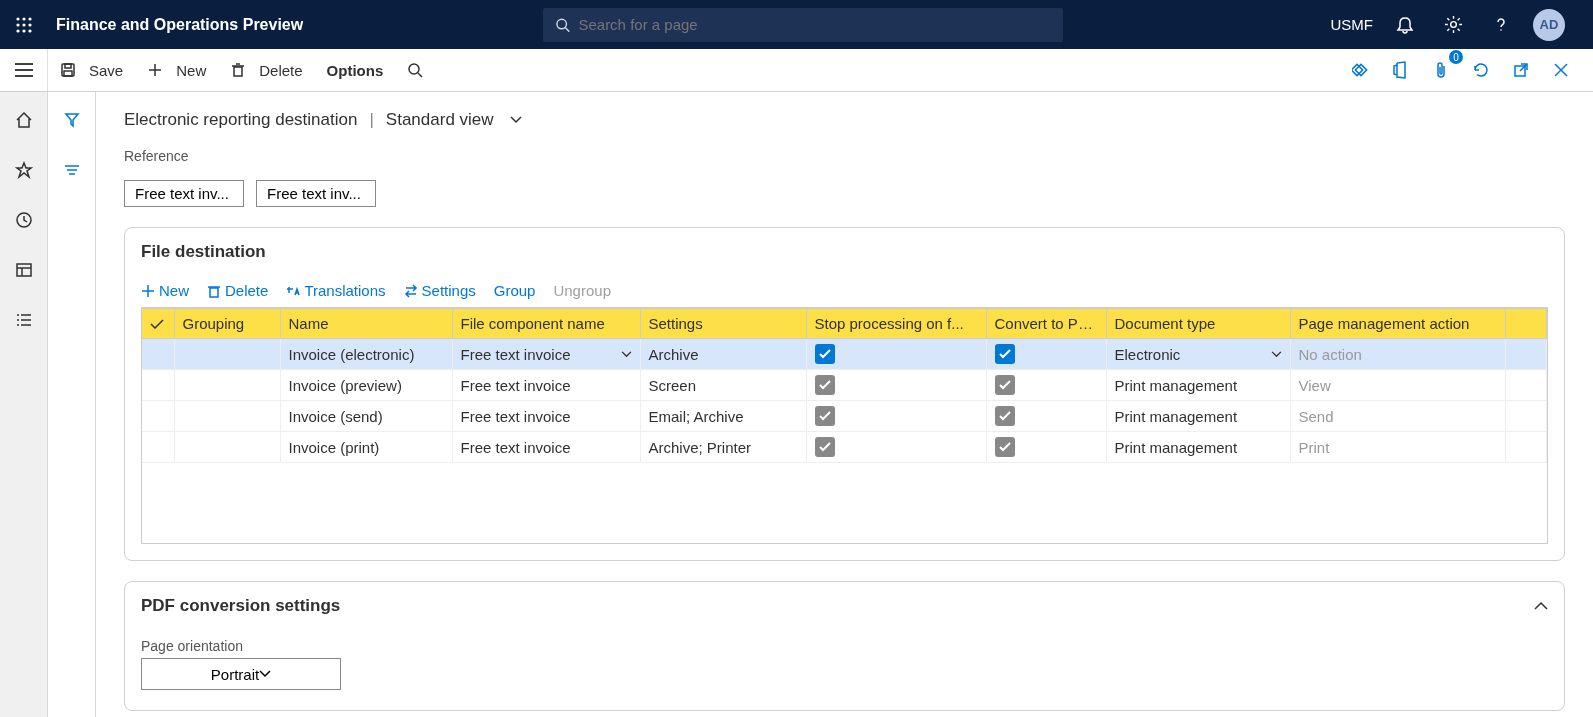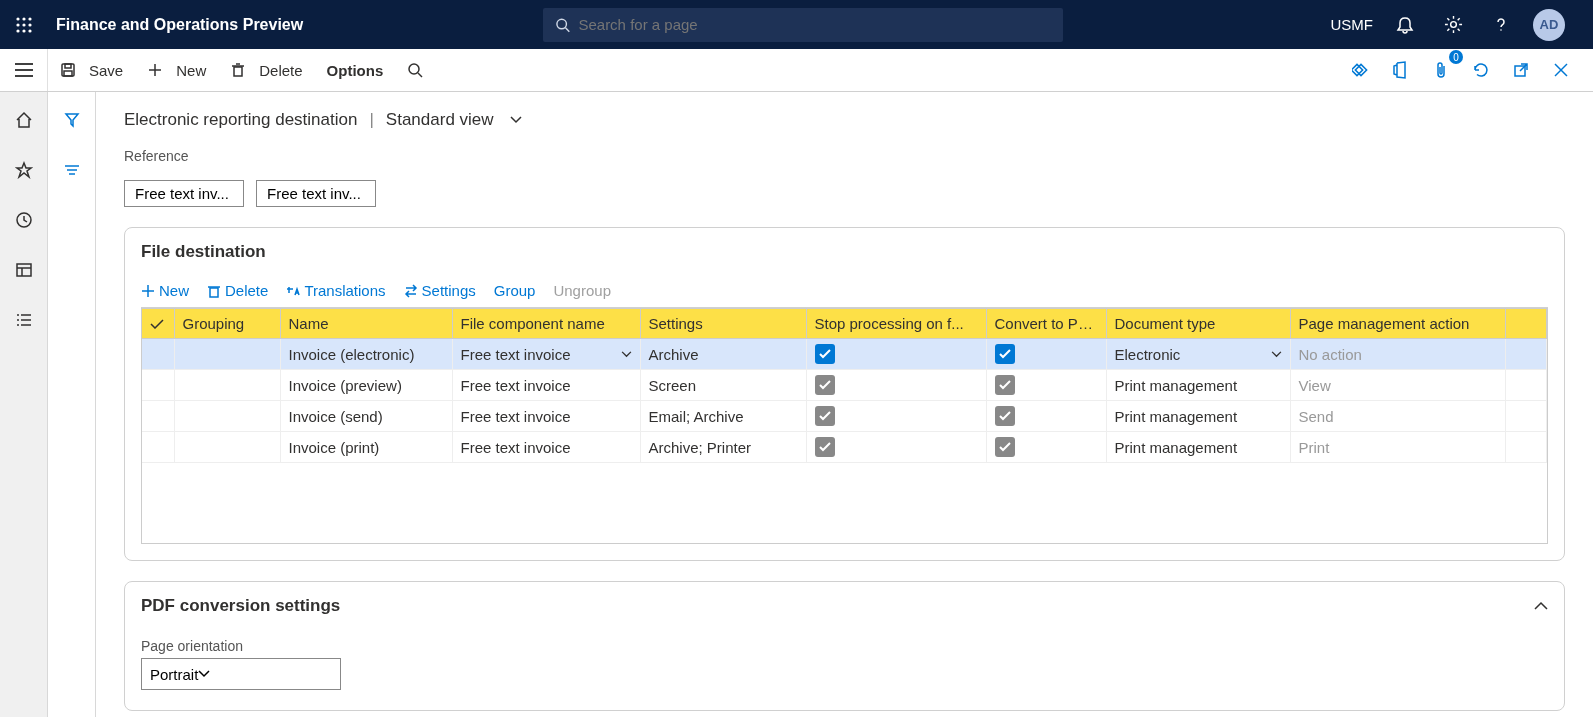--- a/index.html
+++ b/index.html
@@ -59,21 +59,21 @@
 .grid td.disabled-cell { color: #999; }
 .grid .dropdown-cell { display: flex; justify-content: space-between; align-items: center; }
 .grid-blank { height: 80px; }
 
 .checkbox { width: 20px; height: 20px; border-radius: 3px; display: inline-flex; justify-content: center; align-items: center; }
 .checkbox.on { background: #0078d4; color: #fff; }
 .checkbox.off { background: #888; color: #fff; }
 
 .pdf-body { padding: 12px 16px 20px; }
 .po-label { font-size: 14px; color: #555; margin-bottom: 4px; }
-.po-select { border: 1px solid #888; height: 32px; width: 200px; display: flex; align-items: center; justify-content: flex-start; padding: 0 8px; font-size: 15px; background: #fff; cursor: pointer; }
+.po-select { border: 1px solid #888; height: 32px; width: 200px; display: flex; align-items: center; justify-content: center; padding: 0 8px; font-size: 15px; background: #fff; cursor: pointer; }
 
 svg { display: block; }
 .ico { stroke: currentColor; fill: none; stroke-width: 1.5; }
 </style>
 </head>
 <body>
 
 <div class="top-header">
   <div class="waffle-icon">
     <svg width="18" height="18" viewBox="0 0 18 18">

